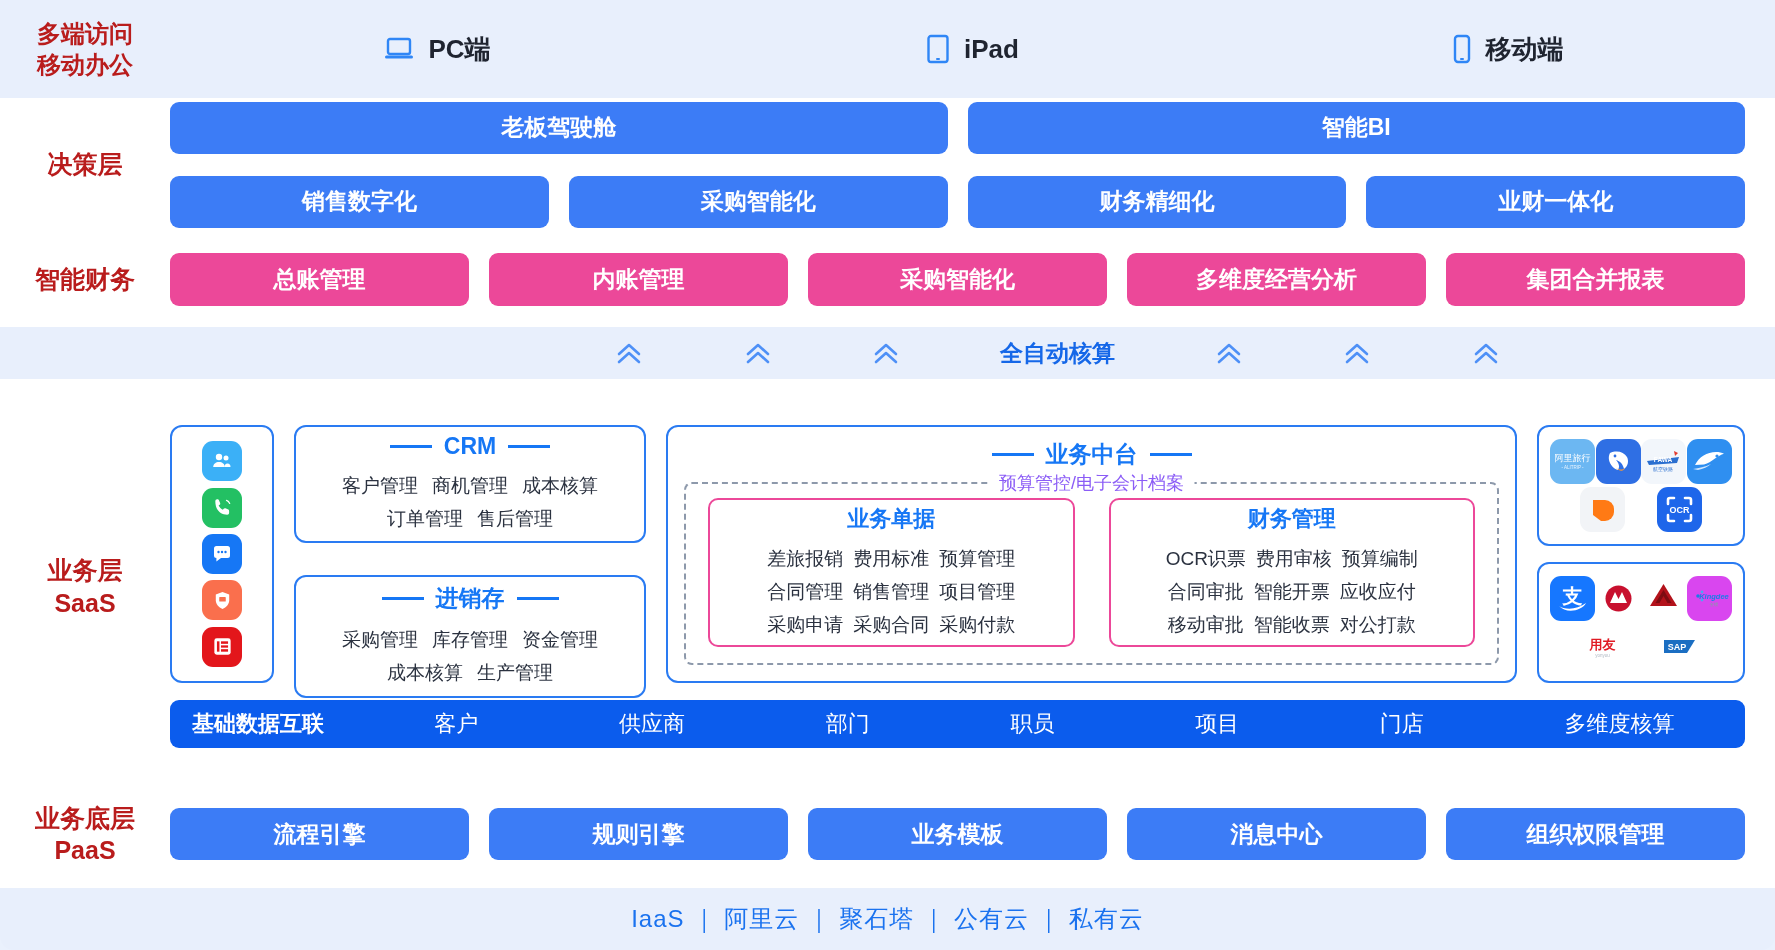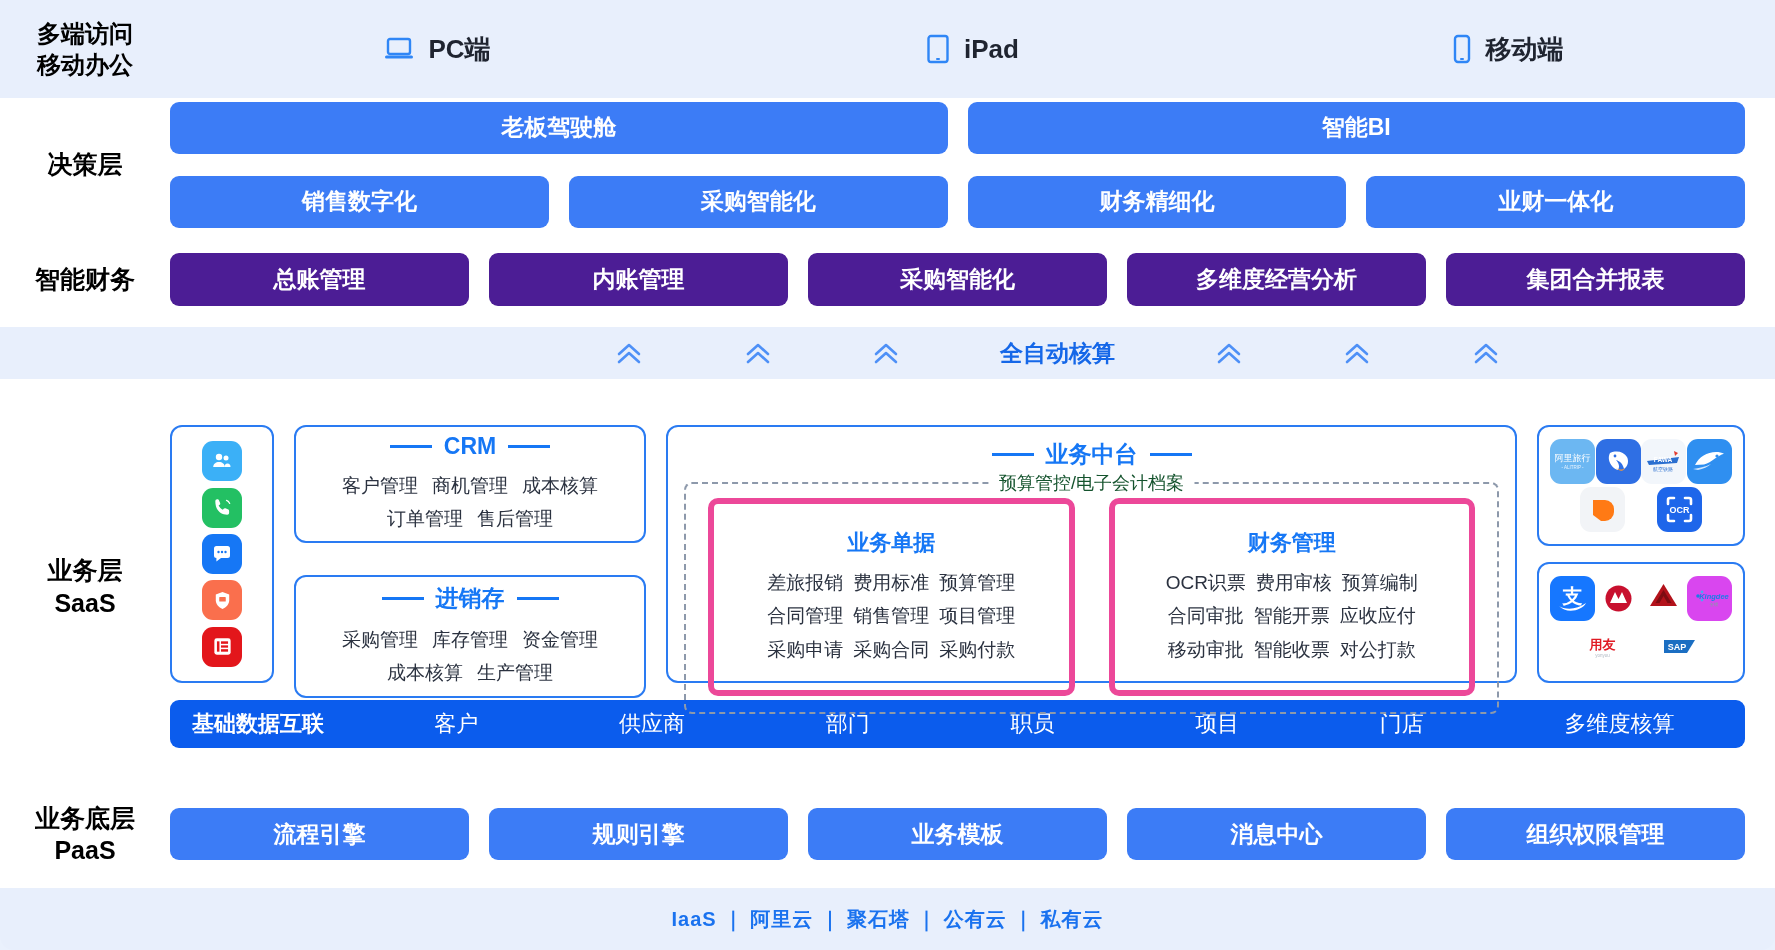--- a/index.html
+++ b/index.html
@@ -23,21 +23,21 @@
     height: 98px;
     background: #e8effc;
     display: flex;
     align-items: center;
     flex-shrink: 0;
   }
   .layer-label {
     width: 170px;
     flex-shrink: 0;
     text-align: center;
-    color: #000000;
+    color: #b91c1c;
     font-weight: bold;
     line-height: 1.3;
   }
   .device-bar .layer-label { font-size: 24px; }
   .devices {
     flex: 1;
     display: flex;
     align-items: center;
   }
   .device {
@@ -70,21 +70,21 @@
     color: #fff;
     font-size: 23px;
     font-weight: bold;
     display: flex;
     align-items: center;
     justify-content: center;
     text-align: center;
     white-space: nowrap;
   }
   .chip.light { background: #3c7cf6; }
-  .chip.dark  { background: #4c1d95; }
+  .chip.dark  { background: #ec4899; }
 
   
   .decision { height: 133px; }
   .decision .sec-body { padding-top: 4px; padding-bottom: 4px; }
   .dec-top .chip { height: 52px; flex: 1; }
   .dec-bot .chip { height: 52px; flex: 1; margin-top: 8px; }
 
   
   .finance { height: 96px; }
   .fin-row .chip { height: 53px; flex: 1; }
@@ -198,32 +198,32 @@
     position: relative;
   }
   .dash-caption {
     position: absolute;
     top: -13px;
     left: 50%;
     transform: translateX(-50%);
     background: #fff;
     padding: 0 10px;
     font-size: 18px;
-    color: #14532d;
+    color: #8b5cf6;
     white-space: nowrap;
   }
   .subbox {
     flex: 1;
-    border: 6px solid #ec4899;
+    border: 2px solid #ec4899;
     border-radius: 10px;
     display: flex;
     flex-direction: column;
     align-items: center;
     justify-content: center;
-    padding: 24px 8px;
+    padding: 3px 8px;
   }
   .subtitle {
     color: #1677f5;
     font-size: 22px;
     font-weight: bold;
     margin-bottom: 8px;
   }
   .subline {
     font-size: 19px;
     color: #2b3240;
@@ -283,22 +283,22 @@
   .paas-row .chip { height: 52px; flex: 1; }
 
   
   .iaas {
     height: 62px;
     background: #e8effc;
     display: flex;
     align-items: center;
     justify-content: center;
     color: #1a72ef;
-    font-size: 20px;
-    font-weight: bold;
+    font-size: 24px;
+    font-weight: normal;
     letter-spacing: 1px;
     flex-shrink: 0;
     border-radius: 0 0 14px 14px;
   }
 </style>
 </head>
 <body>
 
 <div class="page">
 

